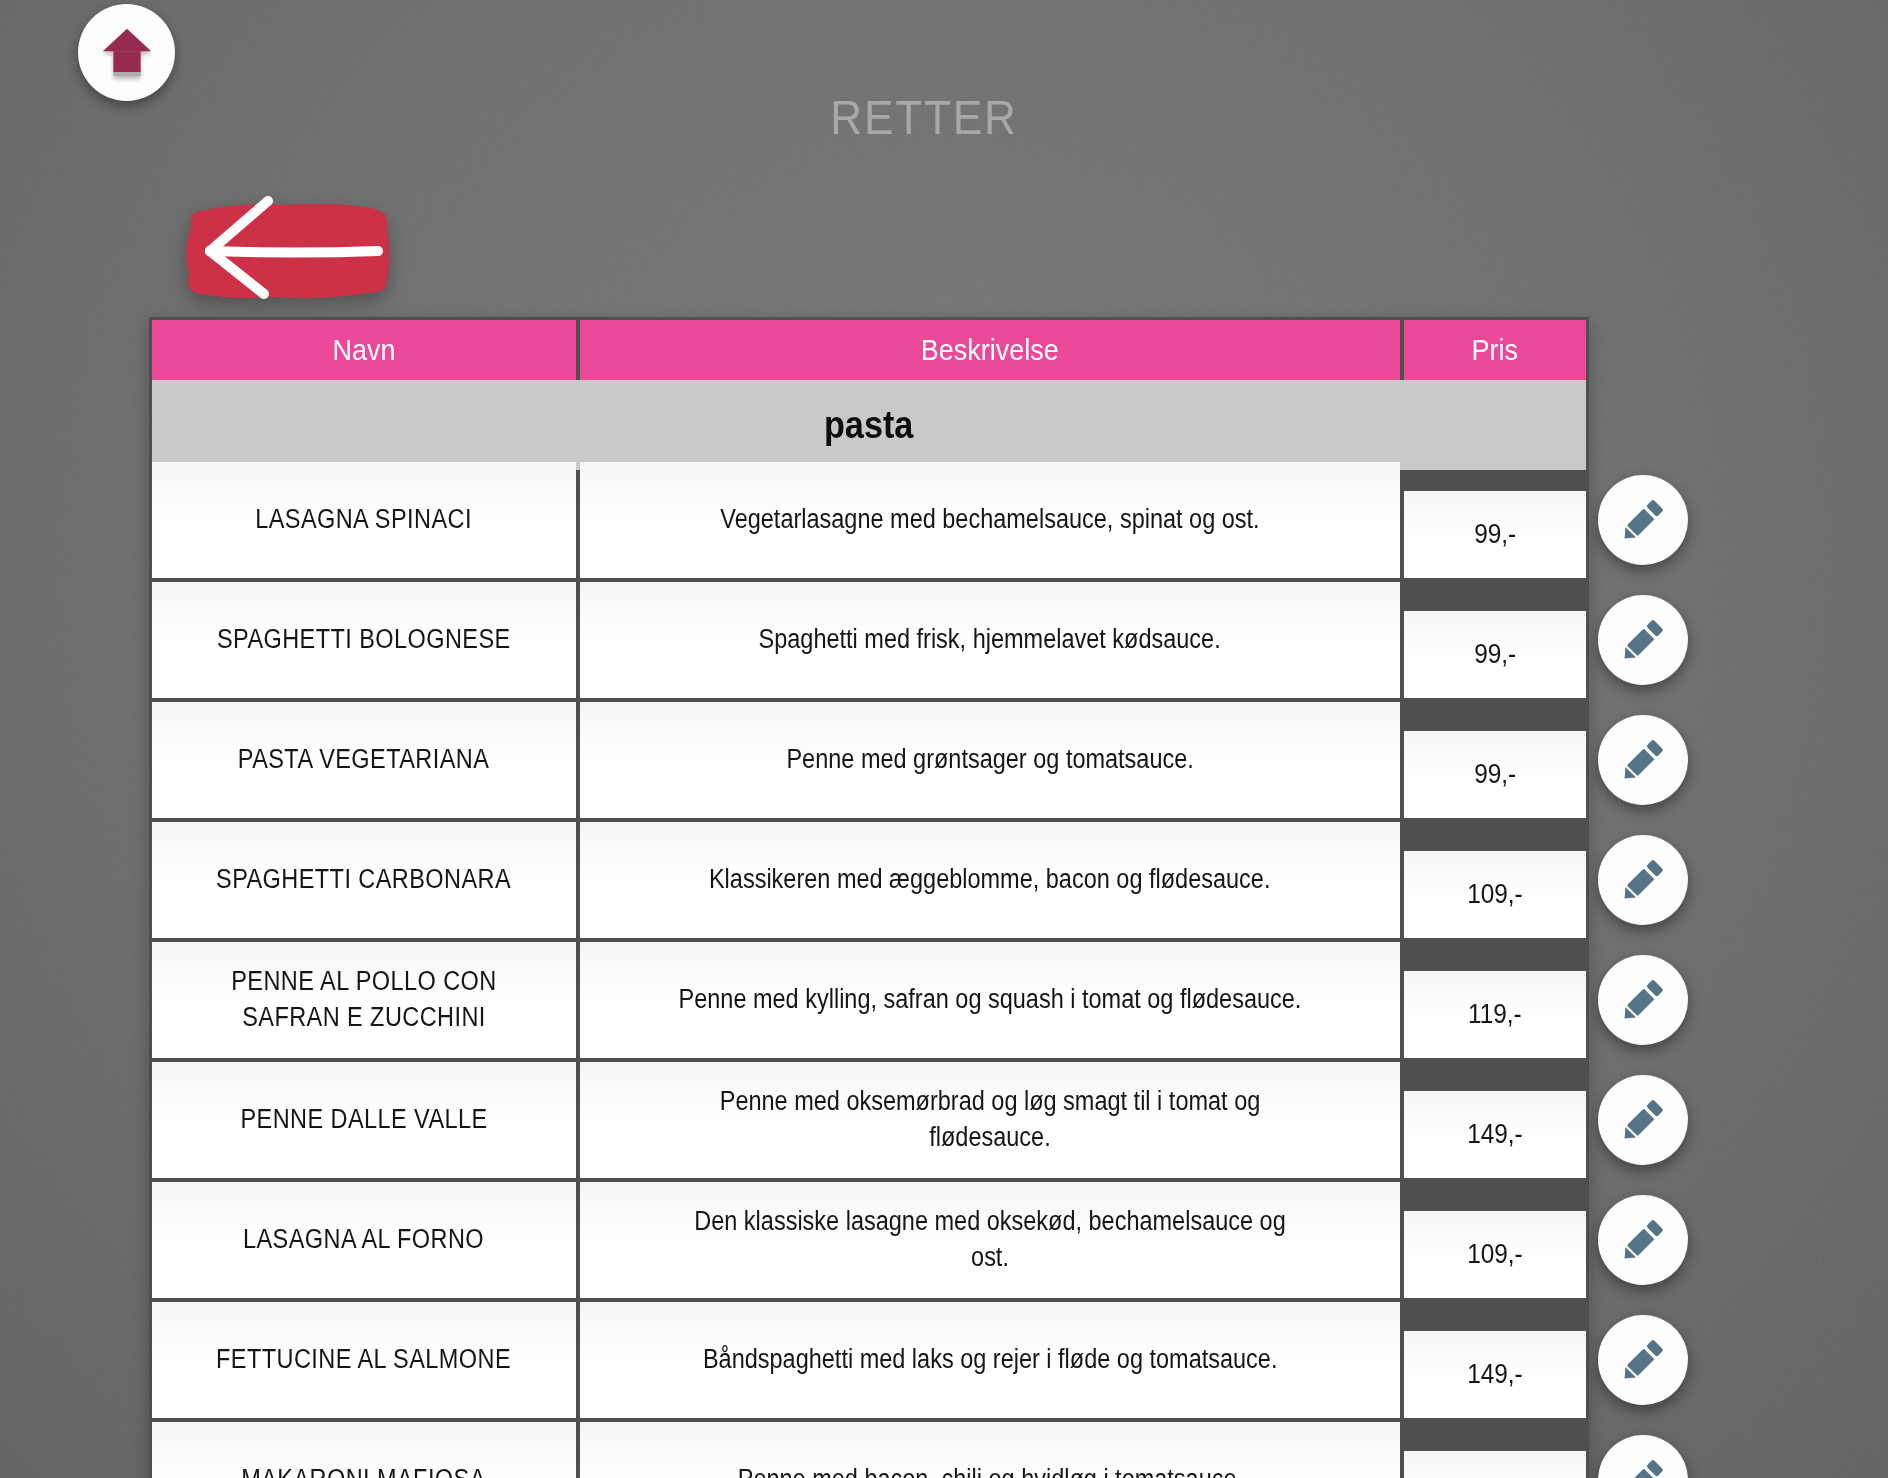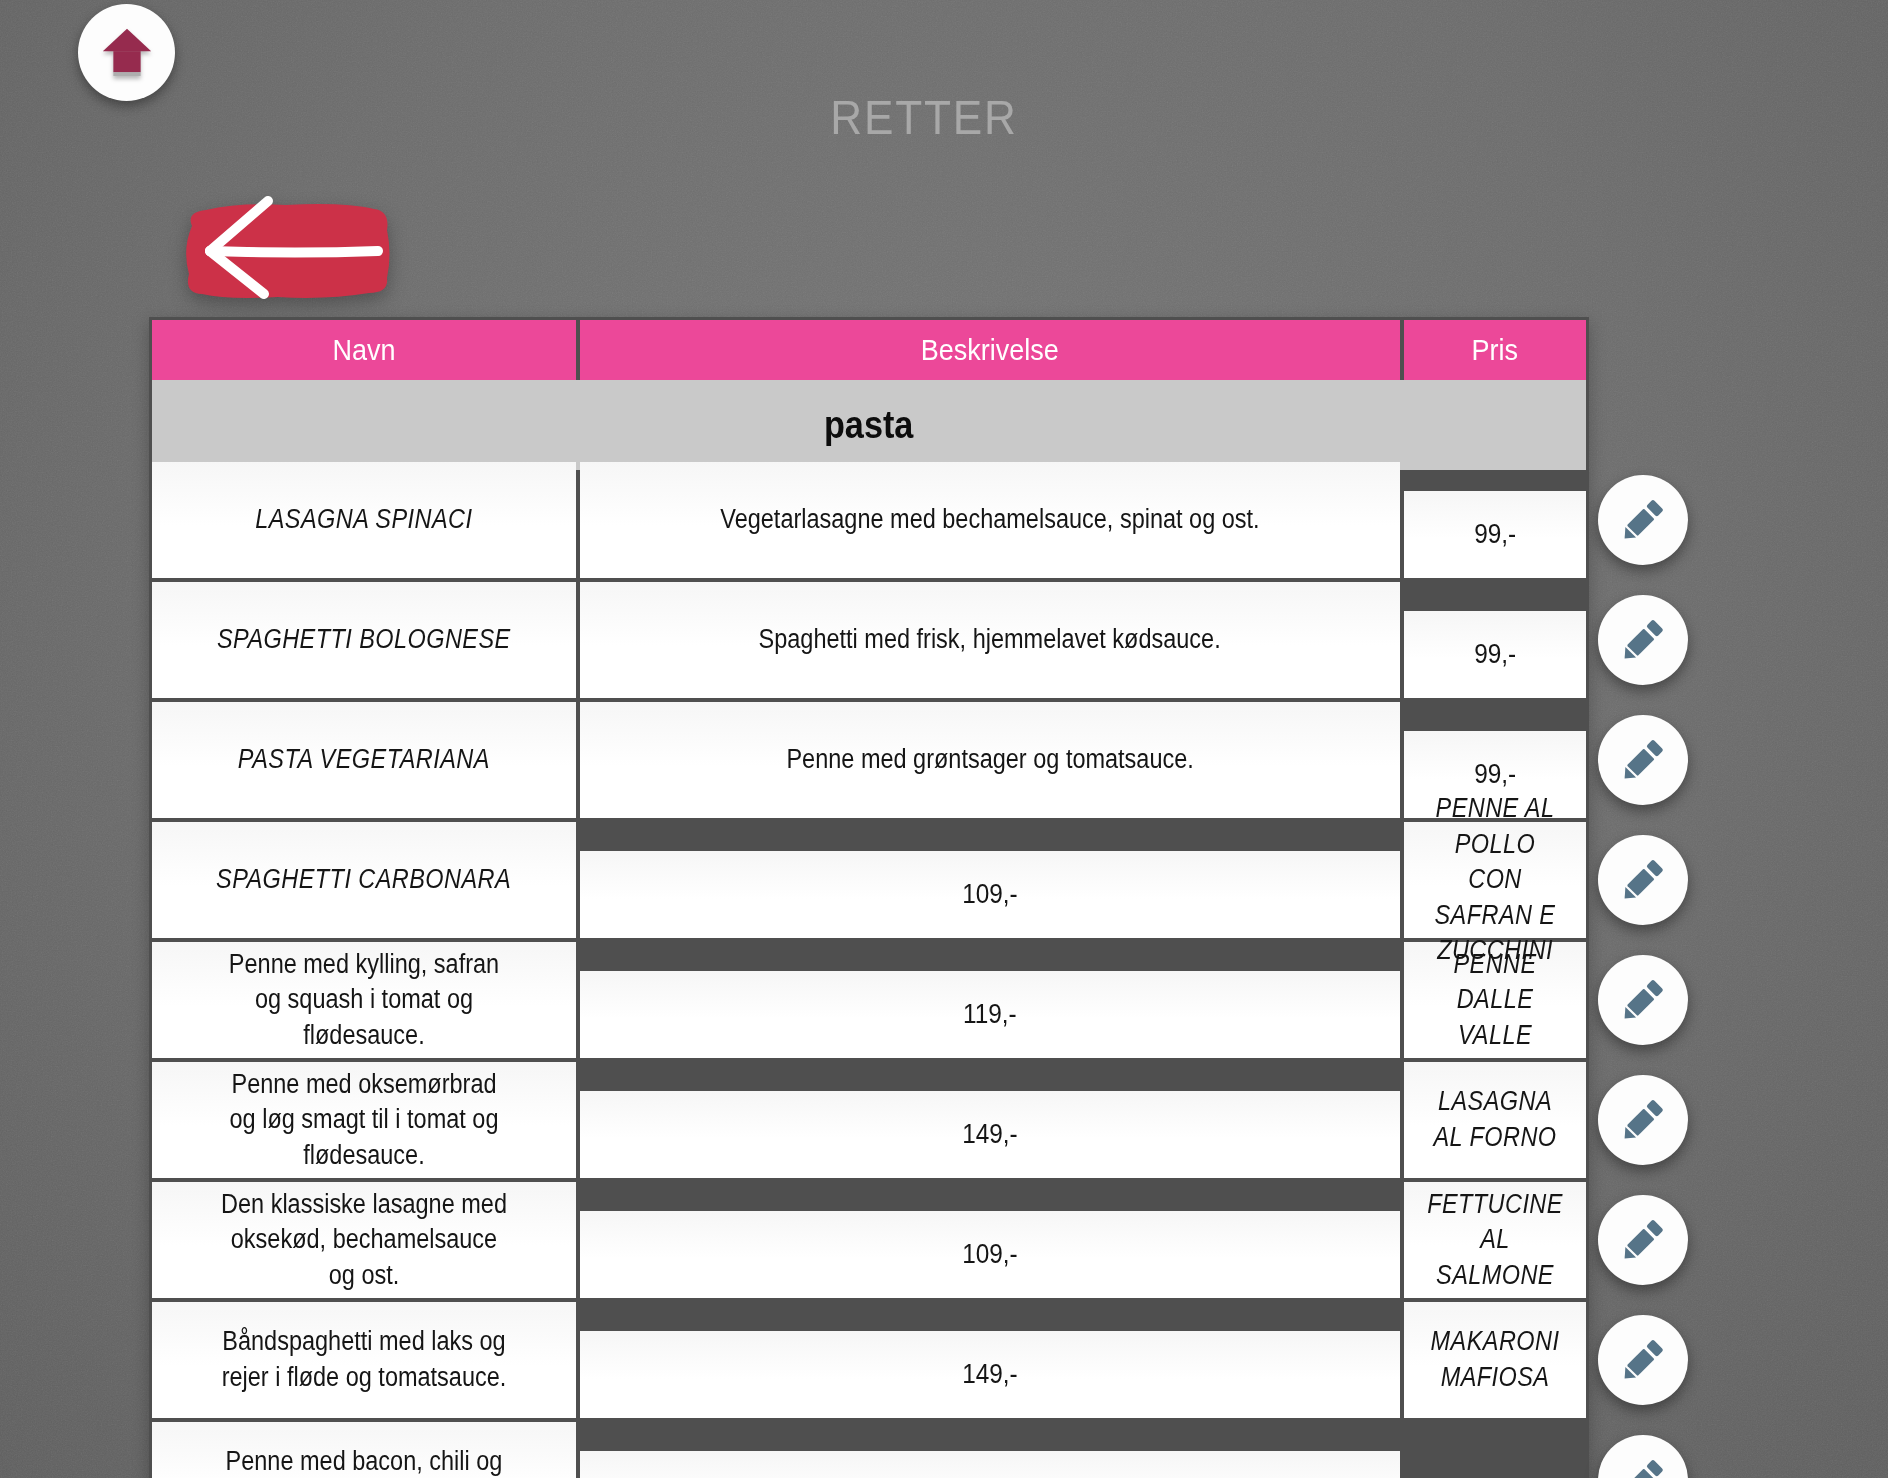--- a/index.html
+++ b/index.html
@@ -55,21 +55,21 @@
     height:60px; background:#ec4899; color:#ffffff;
     display:flex; align-items:center; justify-content:center;
     font-size:30px;
   }
   .catcell {
     grid-column:1 / -1; height:90px;
     background:#c9c9c9; color:#0d0d0d;
     display:flex; align-items:center; justify-content:center;
     font-size:38px; font-weight:bold;
   }
-  .name-cell  { font-size:27px; padding:0 18px; letter-spacing:.5px;font-style:italic; }
+  .name-cell  { font-size:27px; padding:0 18px; letter-spacing:.5px; }
   .desc-cell  { font-size:27px; padding:0 46px; }
   .price-cell { font-size:28px;margin-top:29px; }
   .cx { display:inline-block; transform:scaleX(.87); transform-origin:center; }
   .hcell .cx, .catcell .cx { transform:scaleX(.9); }
 
   
   .menu-table .hcell { grid-row:1; }
   .menu-table { grid-template-rows:56px 78px; }
 
   
@@ -156,20 +156,23 @@
     <div class="cell desc-cell">
         <span class="cx desc">Penne med grøntsager og tomatsauce.</span>
       </div>
     <div class="cell price-cell">
         <span class="cx price">99,-</span>
       </div>
 
     <div class="cell name-cell">
         <span class="cx name">SPAGHETTI CARBONARA</span>
       </div>
+    <div class="cell desc-cell">
+        <span class="cx desc">Klassikeren med æggeblomme, bacon og flødesauce.</span>
+      </div>
     <div class="cell price-cell">
         <span class="cx price">109,-</span>
       </div>
 
     <div class="cell name-cell">
         <span class="cx name">PENNE AL POLLO CON SAFRAN E ZUCCHINI</span>
       </div>
     <div class="cell desc-cell">
         <span class="cx desc">Penne med kylling, safran og squash i tomat og flødesauce.</span>
       </div>

